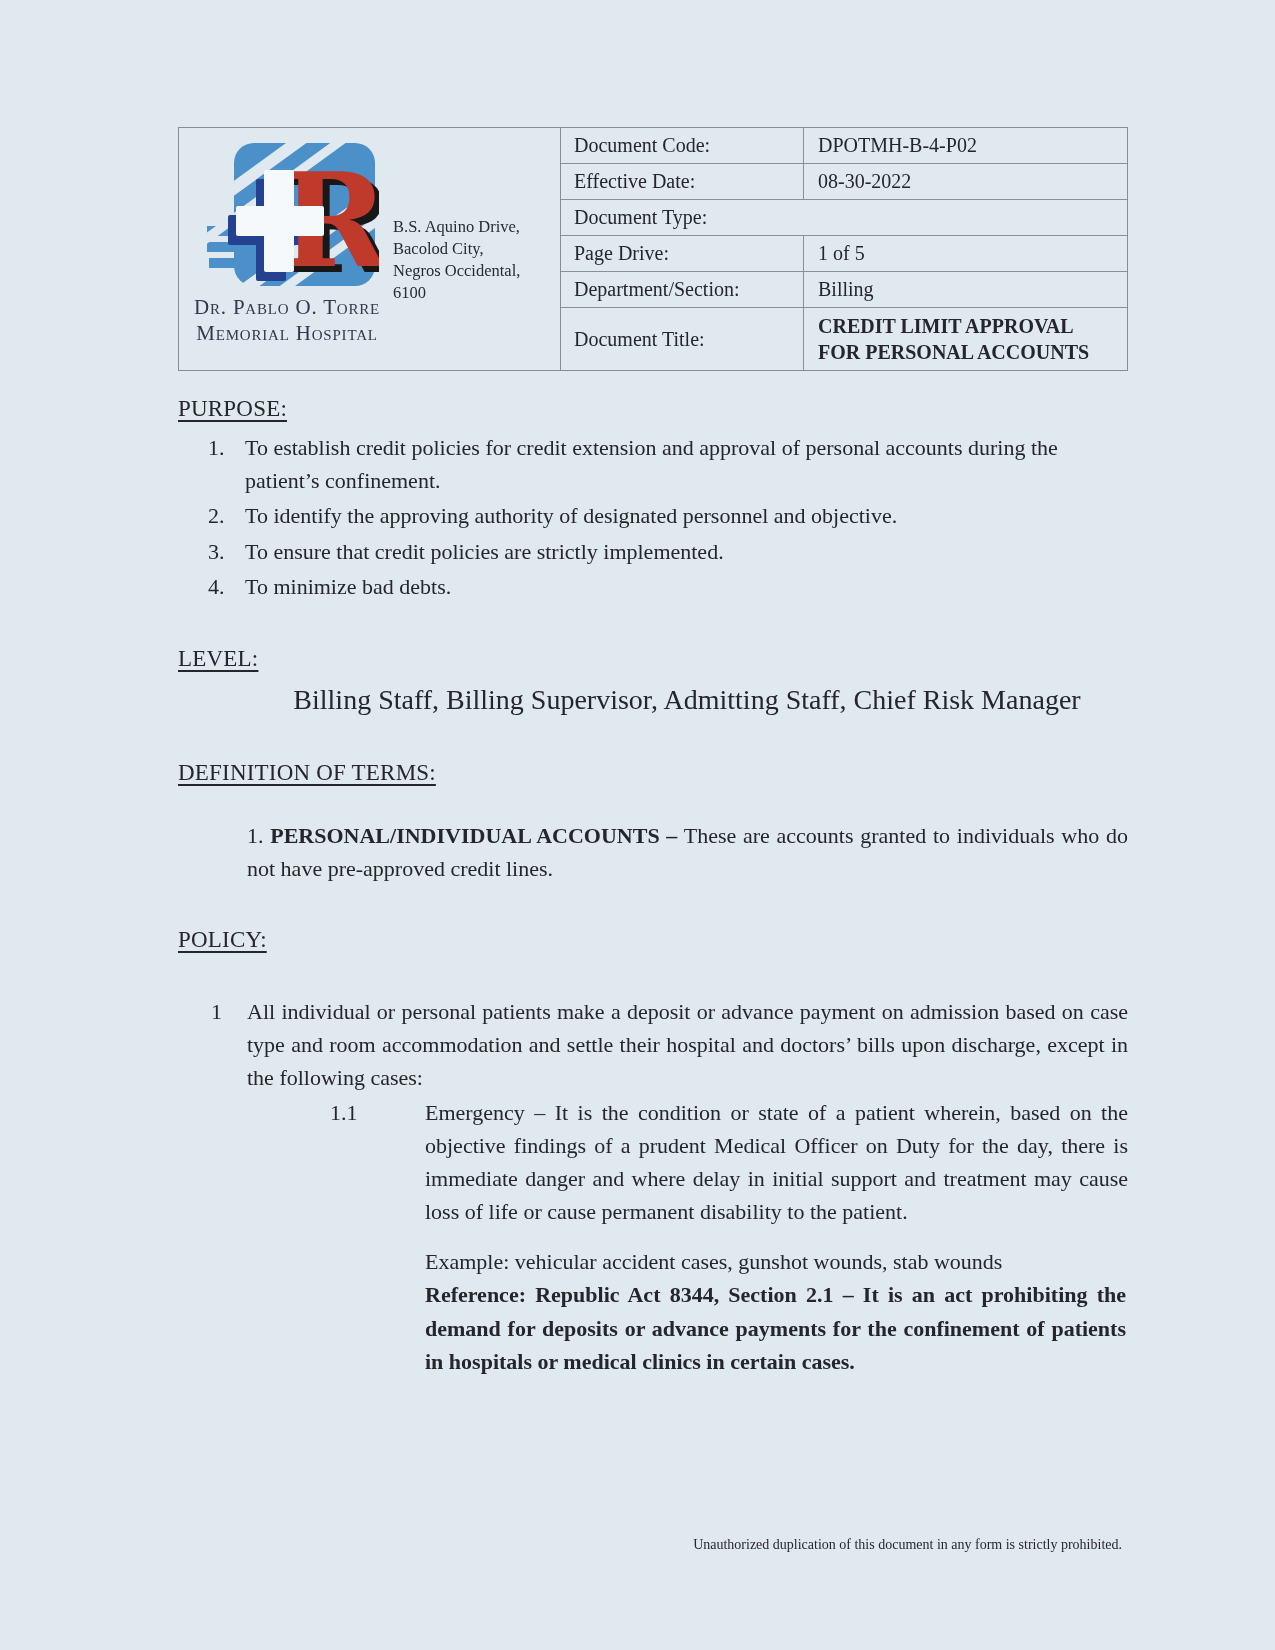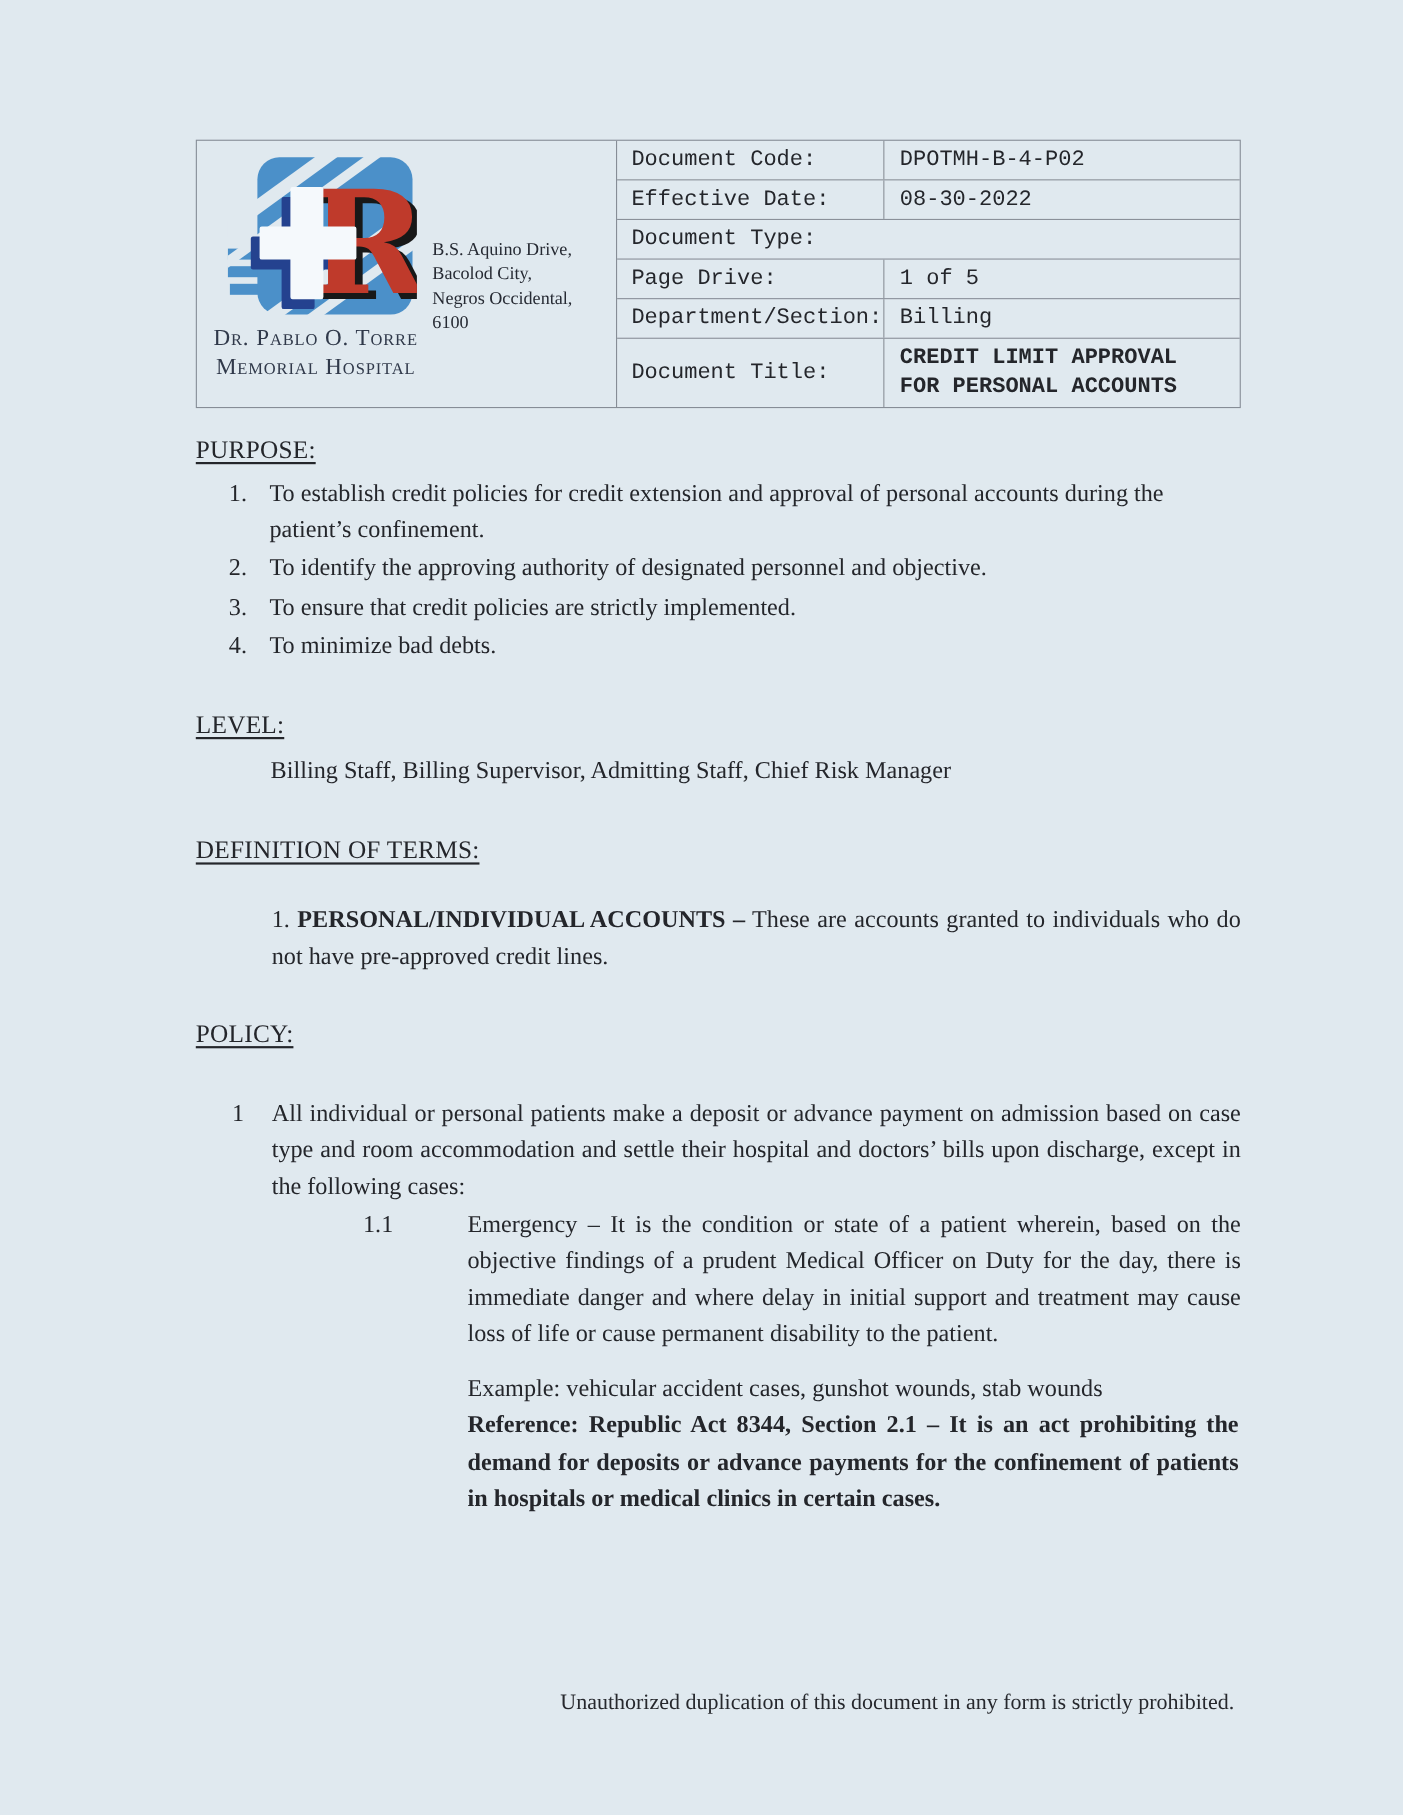--- a/index.html
+++ b/index.html
@@ -62,21 +62,20 @@
   .doc-table {
     flex: 1;
     display: flex;
     flex-direction: column;
     border-left: 1px solid #868d96;
   }
   .t-row {
     display: flex;
     flex: 0 0 auto;
     border-bottom: 1px solid #8a9099;
-    font-family: Liberation Mono, monospace;
   }
   .t-row:last-child { border-bottom: none; flex: 1; }
   .t-label {
     width: 242px;
     flex: 0 0 242px;
     padding: 5px 8px 5px 13px;
     font-size: 20px;
     display: flex;
     align-items: center;
     min-height: 35px;
@@ -128,22 +127,23 @@
   .num-li .num {
     flex: 0 0 37px;
     padding-left: 30px;
     width: 67px;
     flex-basis: 67px;
   }
   .num-li .txt { flex: 1; }
 
   .level-text {
     padding-left: 68px;
-    font-size: 22px;
+    font-size: 28px;
     line-height: 32px;
+    text-align: center;
   }
 
   .def-para {
     margin-top: 33px;
     padding-left: 69px;
     font-size: 22px;
     line-height: 33px;
     text-align: justify;
   }
   .def-para .term { font-weight: bold; }
@@ -176,21 +176,21 @@
     font-weight: bold;
     text-align: justify;
   }
 
   .footer-note {
     position: absolute;
     top: 1537px;
     right: 153px;
     width: 700px;
     text-align: right;
-    font-size: 20px;
+    font-size: 14px;
     color: #26282d;
   }
 </style>
 </head>
 <body>
 
 <div class="page">
 
   <div class="header-box">
 

